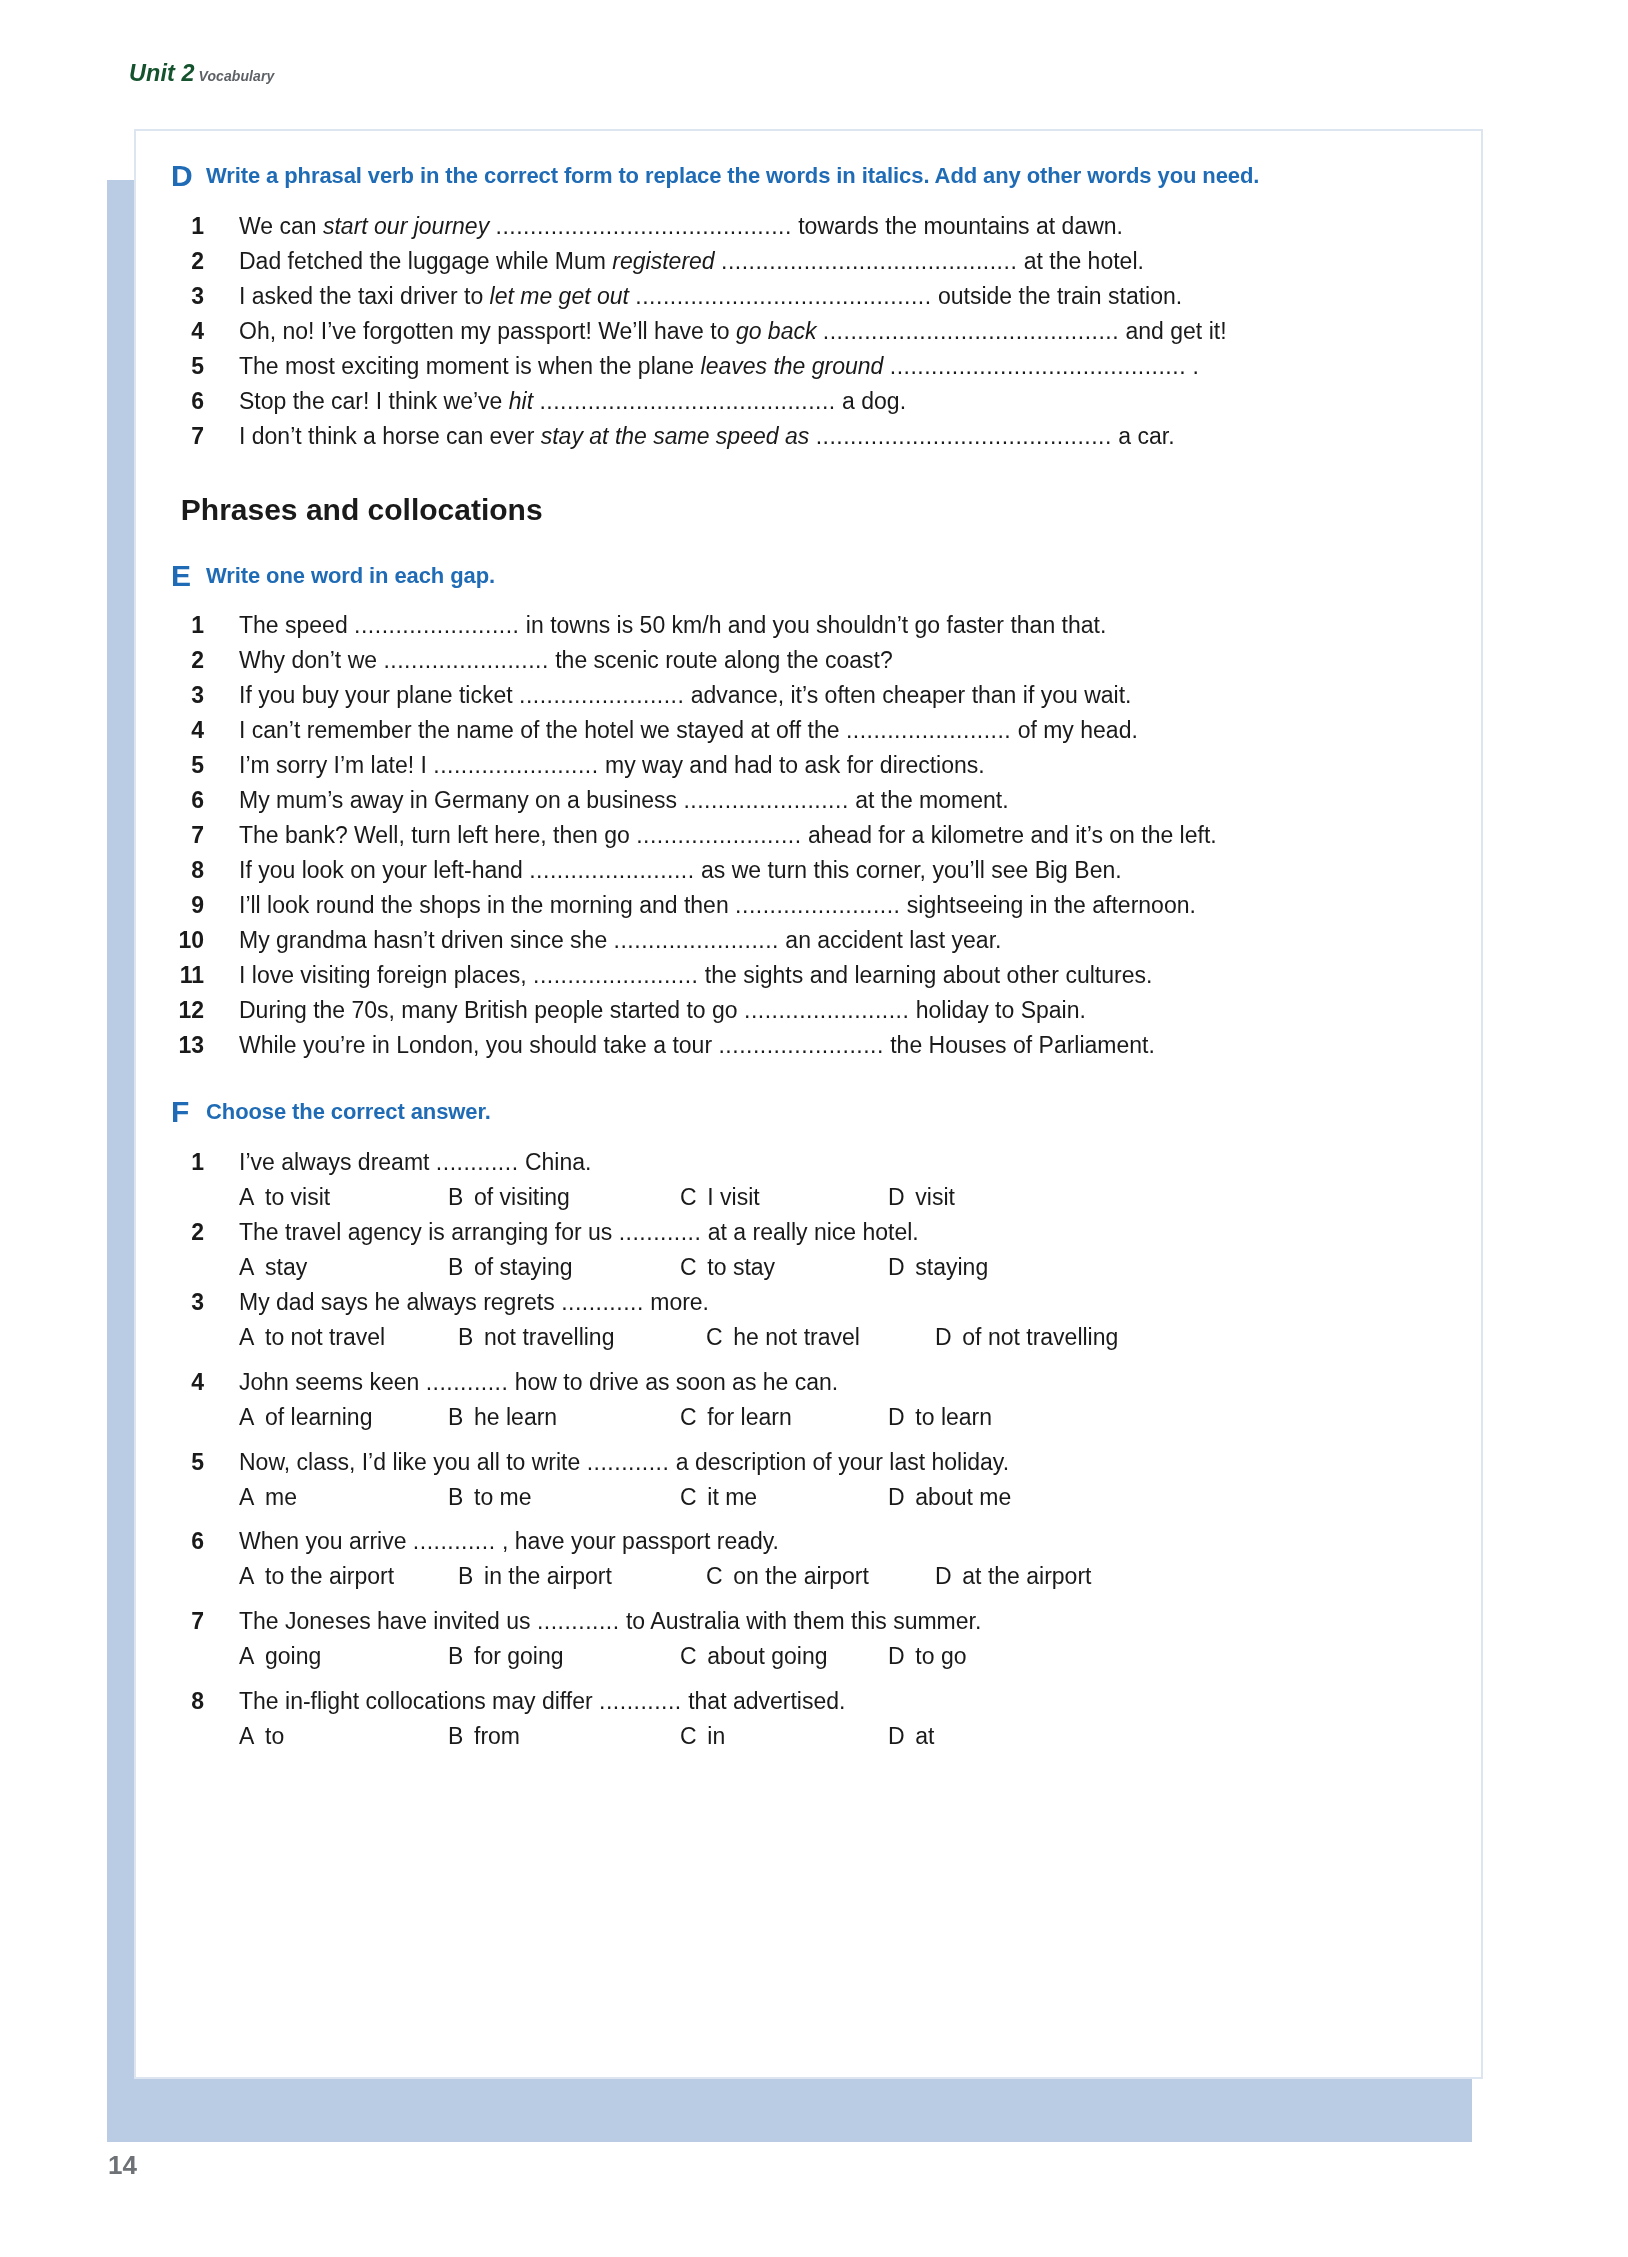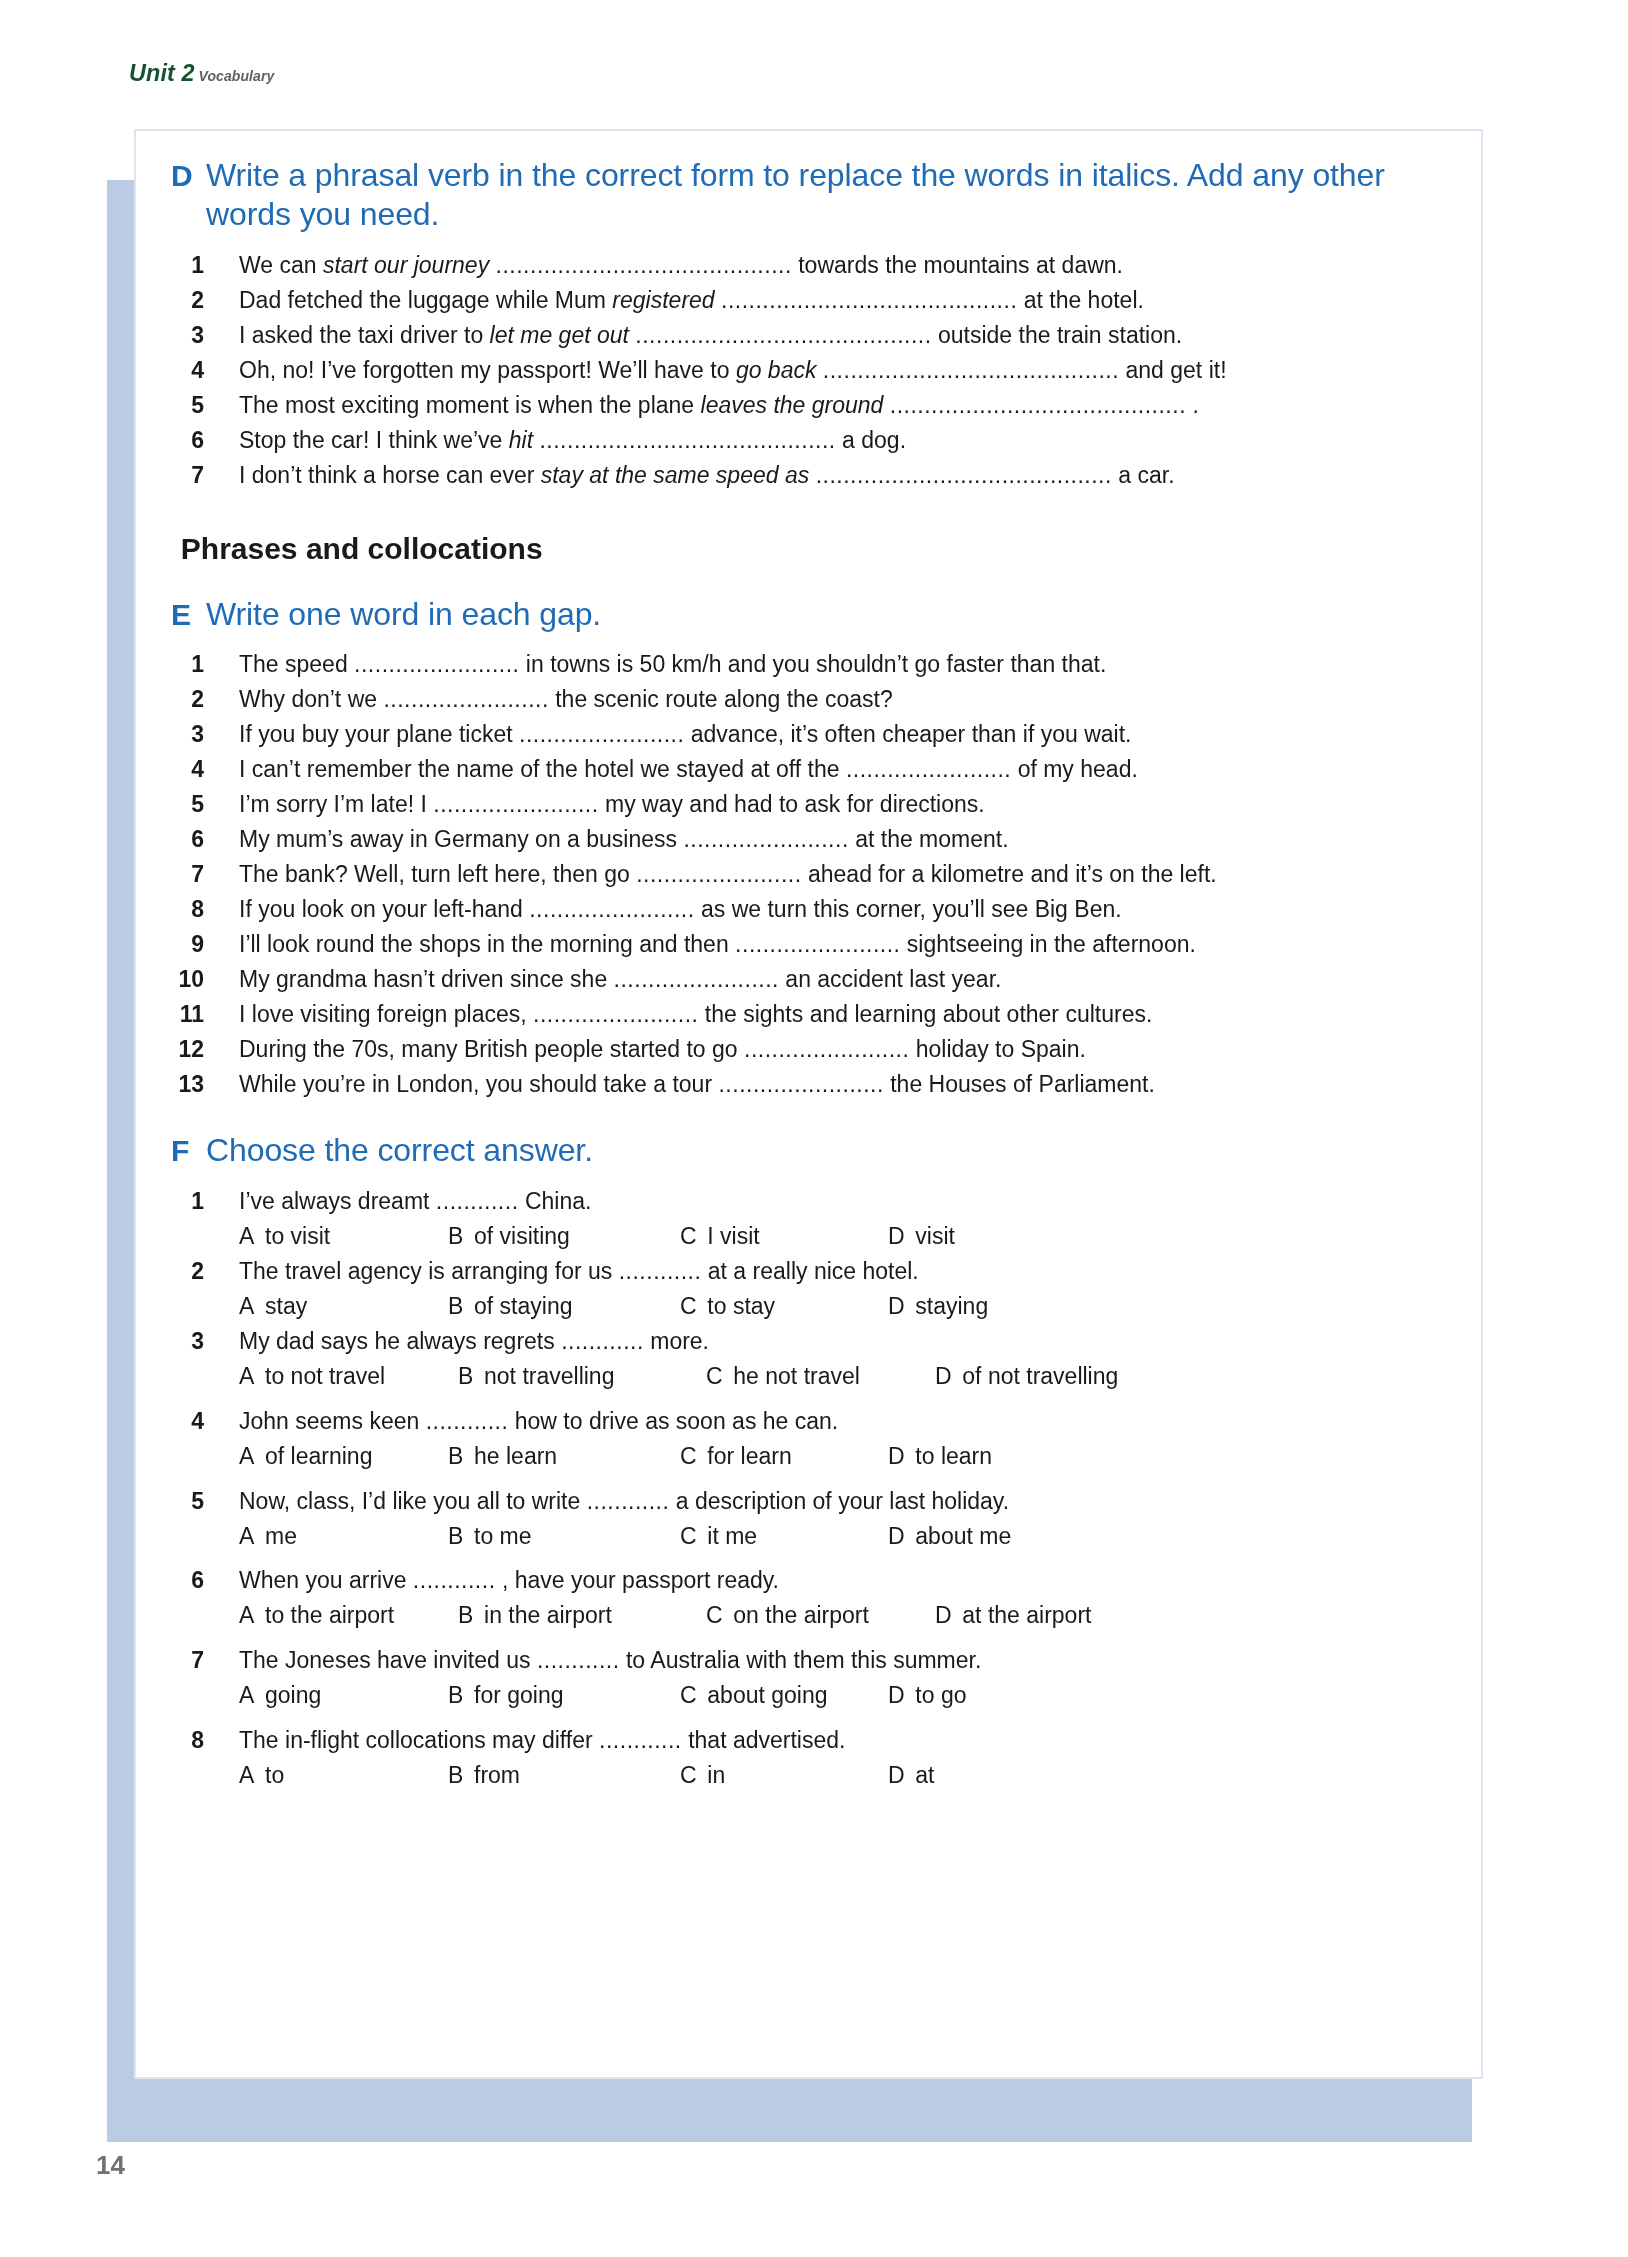--- a/index.html
+++ b/index.html
@@ -79,22 +79,22 @@
   }
   .ex-letter {
     font-weight: bold;
     font-size: 30px;
     line-height: 39px;
     width: 35px;
     flex: 0 0 35px;
     font-stretch: condensed;
   }
   .ex-title {
-    font-weight: normal;
-    font-size: 32px;
+    font-weight: bold;
+    font-size: 22px;
     line-height: 39px;
     letter-spacing: -0.1px;
     max-width: 1185px;
   }
   .ex-title.wide { max-width: 1180px; }
 
   
   .items {
     margin-top: 13.7px;
   }
@@ -160,21 +160,21 @@
   .opt.c4 { flex: 0 0 auto; }
 
   
   .opts.wide .opt.c1 { flex: 0 0 219px; }
   .opts.wide .opt.c2 { flex: 0 0 248px; }
   .opts.wide .opt.c3 { flex: 0 0 229px; }
 
   
   .pagenum {
     position: absolute;
-    left: 96px;
+    left: 108px;
     top: 2150px;
     font-size: 26px;
     font-weight: bold;
     color: #6e7276;
   }
 </style>
 </head>
 <body>
 
 <div class="runhead">

